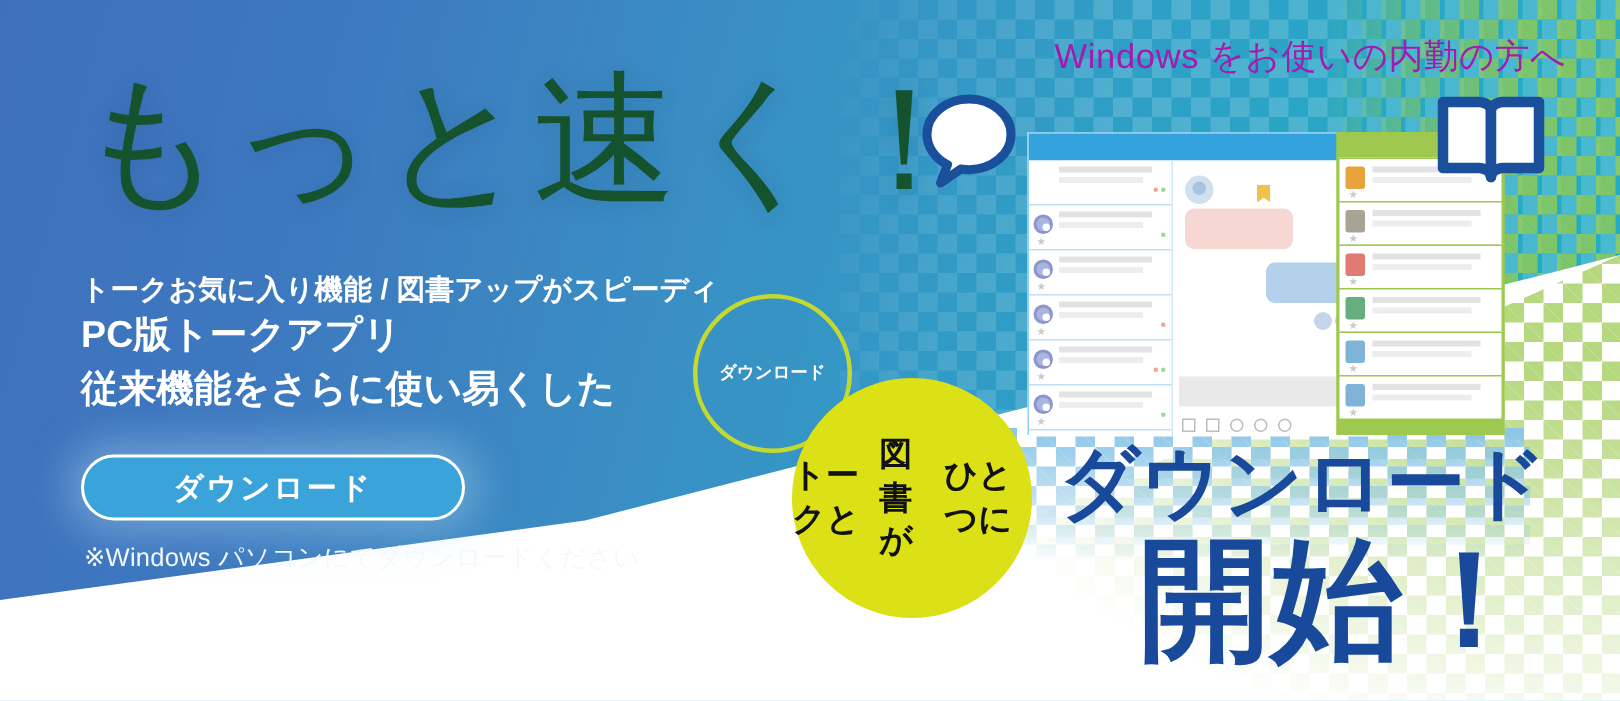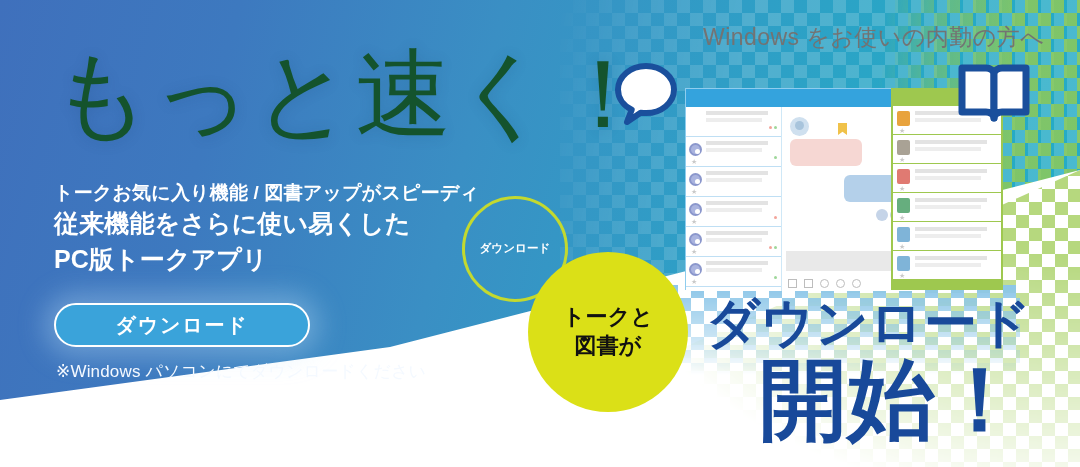--- a/index.html
+++ b/index.html
@@ -105,39 +105,39 @@
     cursor:pointer;
   }
   .note{
     position:absolute;left:56px;top:360px;
     color:#f4f9ff;font-size:17px;letter-spacing:.01em;white-space:nowrap;
   }
 
   
   .lead{
     position:absolute;left:703px;top:22px;
-    color:#737373;font-size:23px;font-weight:400;letter-spacing:.02em;white-space:nowrap;
+    color:#a21caf;font-size:23px;font-weight:400;letter-spacing:.02em;white-space:nowrap;
   }
 
   
   .badge-free{
     position:absolute;left:462px;top:196px;
     width:106px;height:106px;border-radius:50%;
     border:3px solid #c3d92f;
     display:flex;flex-direction:column;align-items:center;justify-content:center;
     color:#fff;
   }
   .badge-free .t1{font-size:11.5px;font-weight:700;letter-spacing:.01em;margin-bottom:1px;}
   .badge-free .t2{font-size:30px;font-weight:700;letter-spacing:-.01em;line-height:1;}
 
   .badge-one{
     position:absolute;left:528px;top:252px;
     width:160px;height:160px;border-radius:50%;
     background:#dbe017;
-    display:flex;flex-direction:column;align-items:center;justify-content:center;
+    display:flex;flex-direction:row;align-items:center;justify-content:center;
     color:#111;font-size:22px;font-weight:700;line-height:1.3;letter-spacing:.01em;
   }
 
   
   .big1{
     position:absolute;left:706px;top:296px;
     color:#18499a;font-size:53px;font-weight:700;letter-spacing:.005em;line-height:1;white-space:nowrap;
   }
   .big2{
     position:absolute;left:742px;top:356px;
@@ -214,22 +214,22 @@
   <div class="bg-grad"></div>
   <div class="diamond-blue"></div>
   <div class="diamond-green-wedge"></div>
   <div class="white-sweep"></div>
   <div class="diamond-green-white"></div>
   <div class="diamond-band"></div>
 
   <div class="headline">もっと速く！</div>
   <div class="sub-thin">トークお気に入り機能 / 図書アップがスピーディ</div>
   <div class="sub-bold">
+    <div>PC版トークアプリ</div>
     <div>従来機能をさらに使い易くした</div>
-    <div>PC版トークアプリ</div>
   </div>
   <div class="dl-btn">ダウンロード</div>
   <div class="note">※Windows パソコンにてダウンロードください</div>
 
   <div class="lead">Windows をお使いの内勤の方へ</div>
 
   <div class="app">
     <div class="app-top"></div>
     <div class="app-body">
       <div class="app-left">
@@ -343,18 +343,19 @@
     </svg>
   </div>
 
   <div class="badge-free">
     <div class="t1">ダウンロード</div>
   </div>
 
   <div class="badge-one">
     <div>トークと</div>
     <div>図書が</div>
+    <div>ひとつに</div>
   </div>
 
   <div class="big1">ダウンロード</div>
   <div class="big2">開始！</div>
 
 </div>
 
 </body></html>

